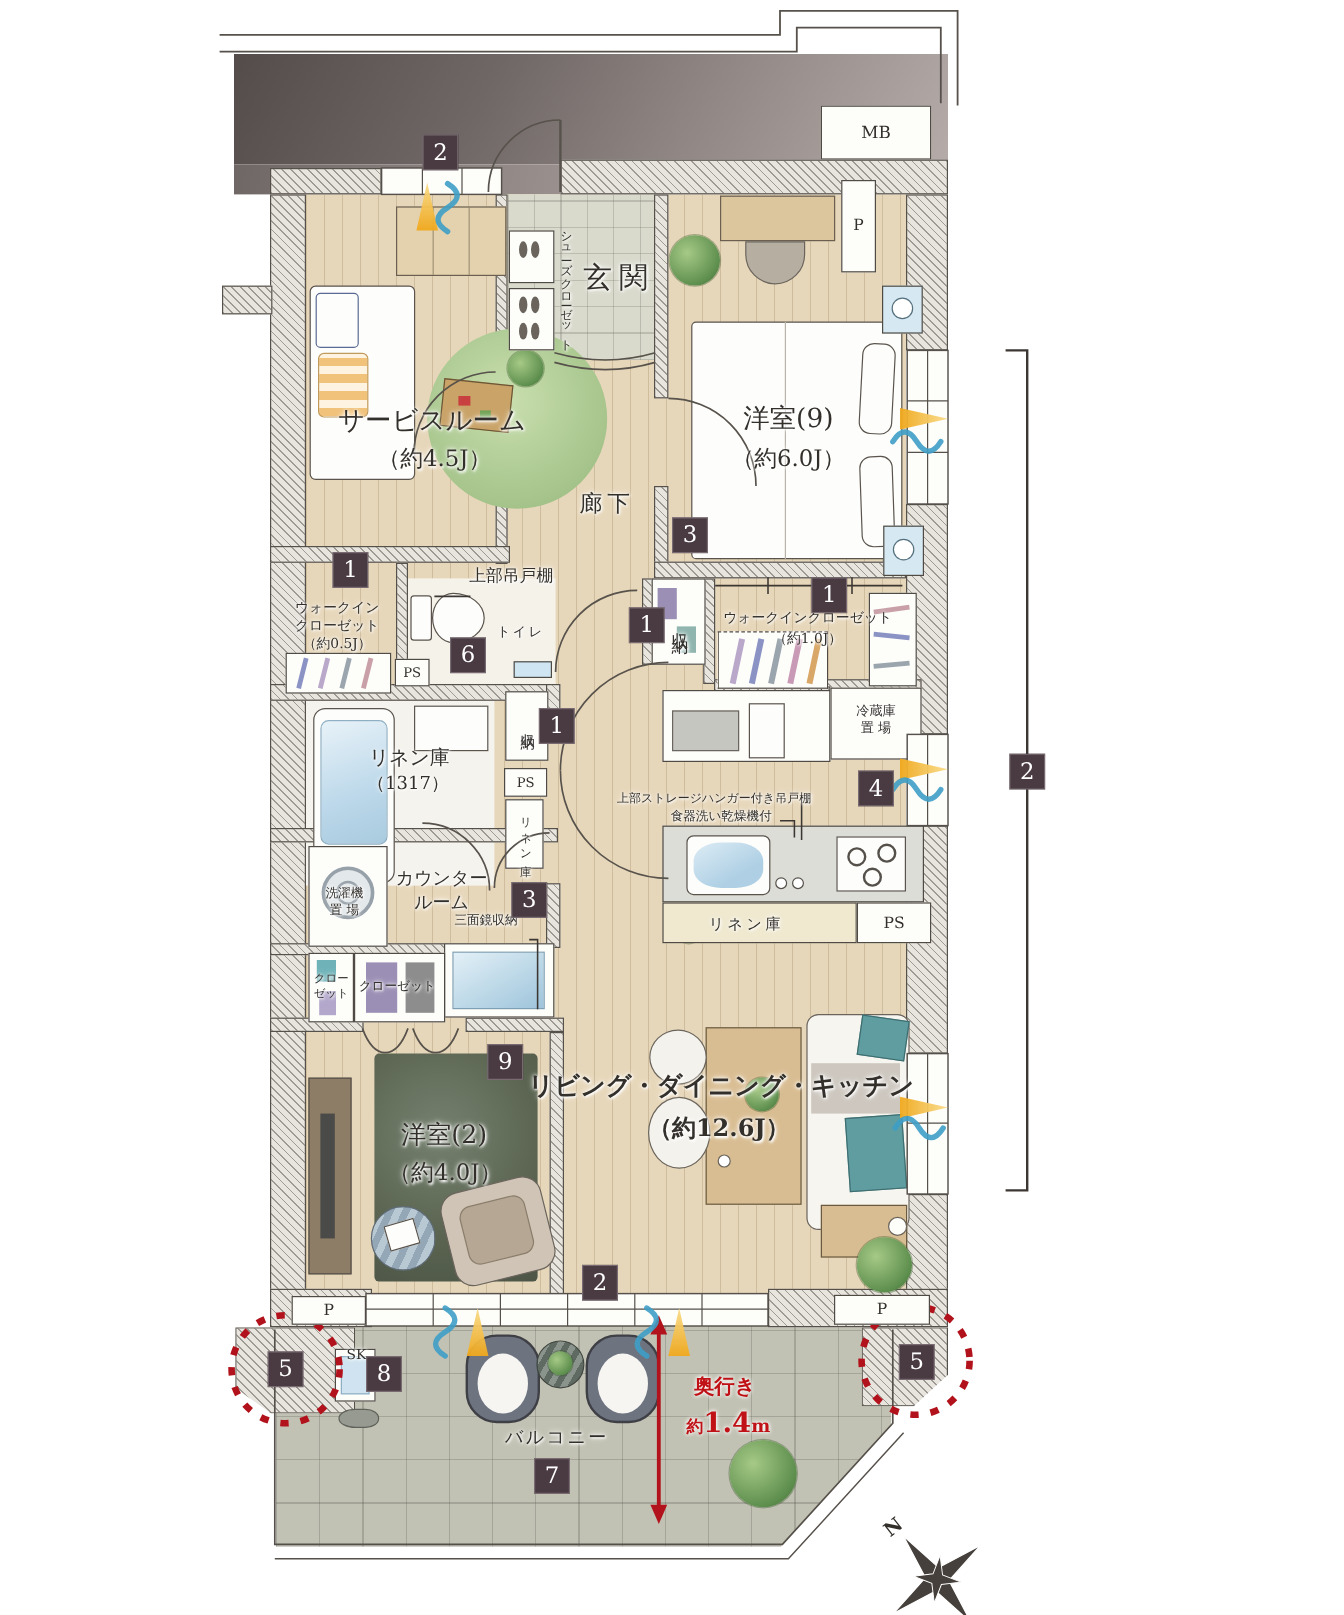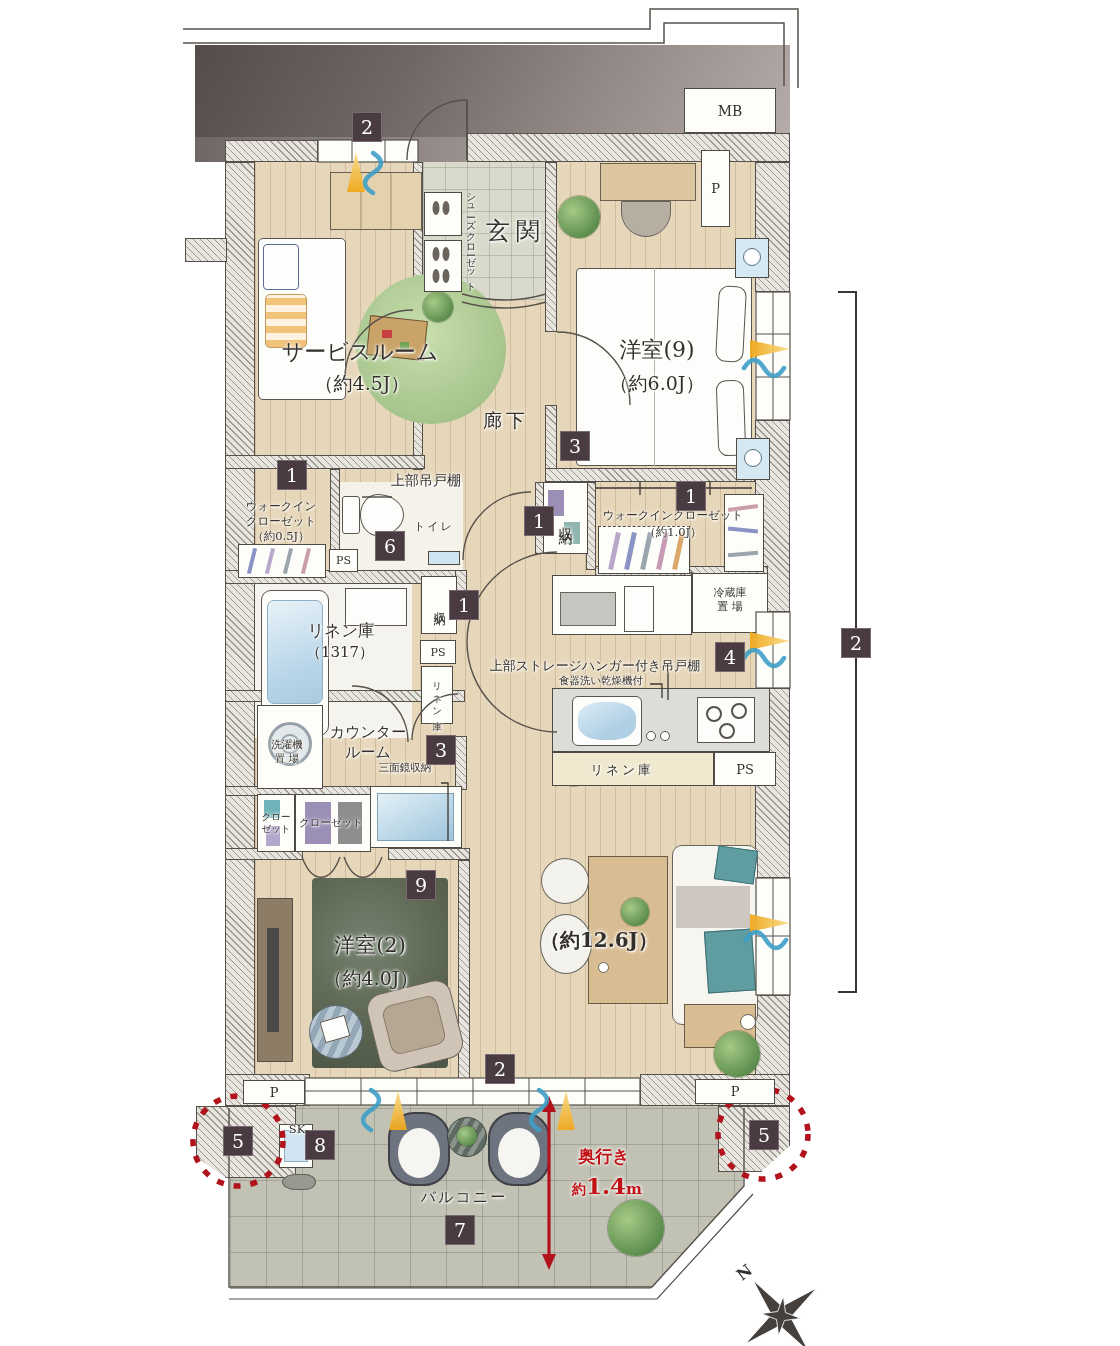--- a/index.html
+++ b/index.html
@@ -336,39 +336,40 @@
   <div class="a c" style="left:673px;top:515px;font-size:11.5px">ウォークインクローゼット</div>
   <div class="a c" style="left:673px;top:532px;font-size:11.5px">（約1.0J）</div>
   <div class="a c" style="left:730px;top:600px;font-size:11px">
     <span>冷蔵庫</span><br>
     <span>置 場</span>
   </div>
   <div class="a c v" style="left:439px;top:604px;font-size:12px;letter-spacing:2px">収納</div>
   <div class="a c v" style="left:437px;top:695px;font-size:9.5px">リネン庫</div>
   <div class="a c" style="left:341px;top:631px;font-size:16.5px">リネン庫</div>
   <div class="a c" style="left:340px;top:653px;font-size:15px">（1317）</div>
-  <div class="a c" style="left:595px;top:666px;font-size:13px">上部ストレージハンガー付き吊戸棚</div>
+  <div class="a c" style="left:595px;top:666px;font-size:10px">上部ストレージハンガー付き吊戸棚</div>
   <div class="a c" style="left:601px;top:681px;font-size:10.5px">食器洗い乾燥機付</div>
   <div class="a c" style="left:622px;top:770px;font-size:12.5px;letter-spacing:3px">リネン庫</div>
   <div class="a c" style="left:287px;top:752px;font-size:10.5px">
     <span>洗濯機</span><br>
     <span>置 場</span>
   </div>
   <div class="a c" style="left:368px;top:742px;font-size:15px">
     <span>カウンター</span><br>
     <span>ルーム</span>
   </div>
   <div class="a c" style="left:405px;top:768px;font-size:10.5px">三面鏡収納</div>
   <div class="a c" style="left:276px;top:823px;font-size:9.5px">
     <span>クロー</span><br>
     <span>ゼット</span>
   </div>
   <div class="a c" style="left:331px;top:823px;font-size:10.5px">クローゼット</div>
   <div class="a c" style="left:370px;top:946px;font-size:21px">洋室(2)</div>
   <div class="a c" style="left:371px;top:978px;font-size:19px">（約4.0J）</div>
+  <div class="a c" style="left:601px;top:904px;font-size:21px;font-weight:600">リビング・ダイニング・キッチン</div>
   <div class="a c" style="left:599px;top:940px;font-size:20px;font-weight:600">（約12.6J）</div>
   <div class="a c" style="left:464px;top:1198px;font-size:15px;letter-spacing:2px">バルコニー</div>
   <div class="a c" style="left:297px;top:1129px;font-size:11.5px">SK</div>
 
   <div class="a c red" style="left:604px;top:1156px;font-size:17px;font-weight:700">奥行き</div>
   <div class="a c red" style="left:607px;top:1186px;font-weight:700">
     <span style="font-size:14px">約</span><span style="font-size:23px">1.4</span><span style="font-size:15px">m</span>
   </div>
 
   <div class="a" style="left:737px;top:1263px;font-size:16px;font-weight:700;transform:rotate(-38deg)">N</div>

